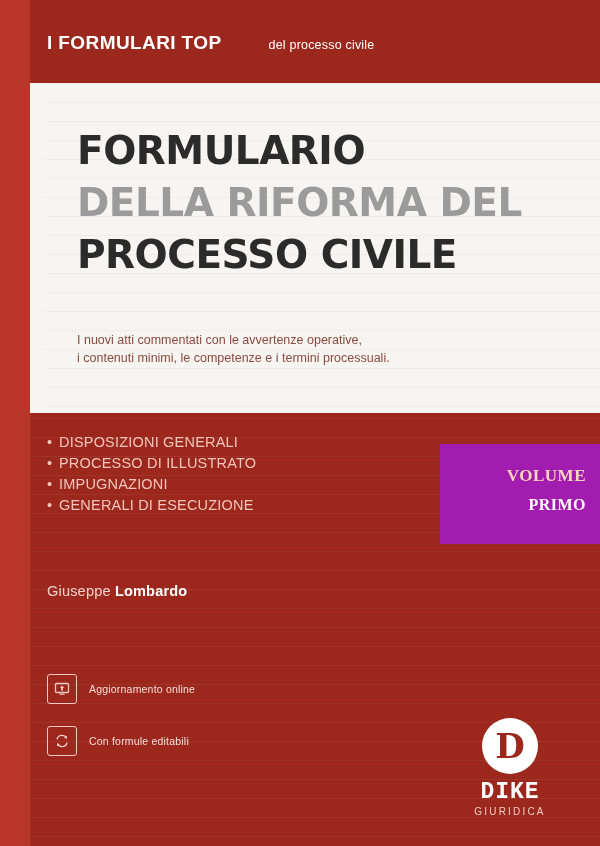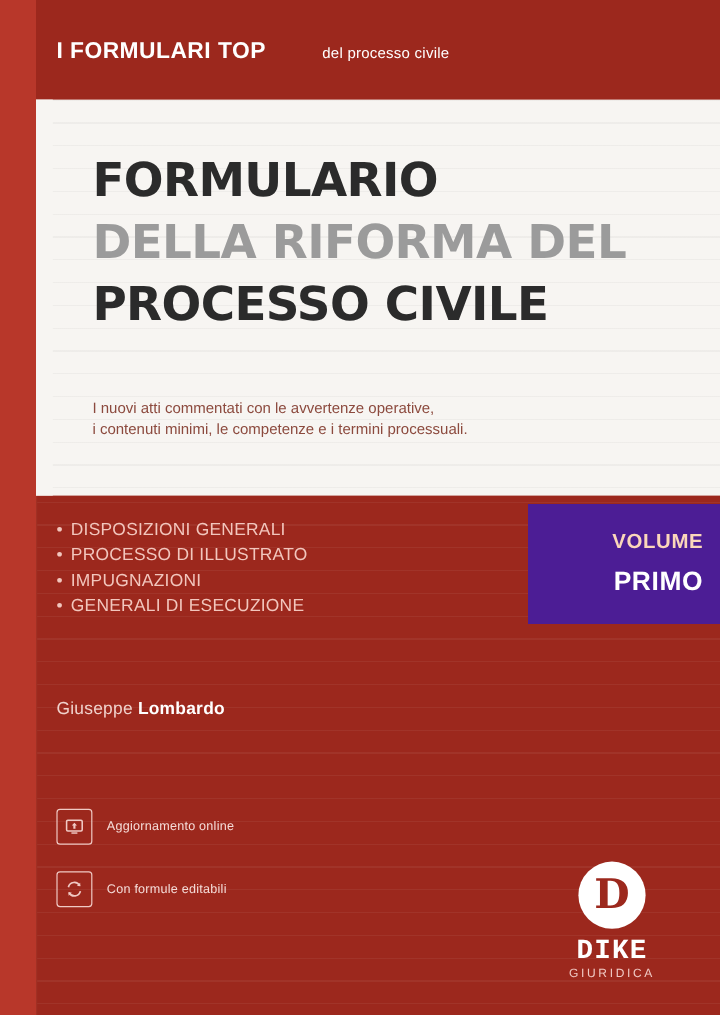--- a/index.html
+++ b/index.html
@@ -151,44 +151,45 @@
   .bullet-row .dot {
     display: inline-block;
     width: 12px;
     color: #f2c6bd;
   }
 
   
   .volume-badge {
     position: absolute;
     left: 440px;
-    top: 420px;
+    top: 444px;
     width: 160px;
     height: 100px;
-    background: #4c1d95;
+    background: #a21caf;
+    font-family: Liberation Serif, serif;
   }
   .volume-label {
     position: absolute;
     left: 0;
     right: 14px;
     top: 22px;
     text-align: right;
     color: #fbd7ba;
     font-size: 17px;
     font-weight: bold;
     letter-spacing: 0.5px;
   }
   .volume-value {
     position: absolute;
     left: 0;
     right: 14px;
     top: 52px;
     text-align: right;
     color: #ffffff;
-    font-size: 22px;
+    font-size: 16px;
     font-weight: bold;
     letter-spacing: 0.5px;
   }
 
   
   .author {
     position: absolute;
     left: 47px;
     top: 583px;
     color: #f0d2cc;

